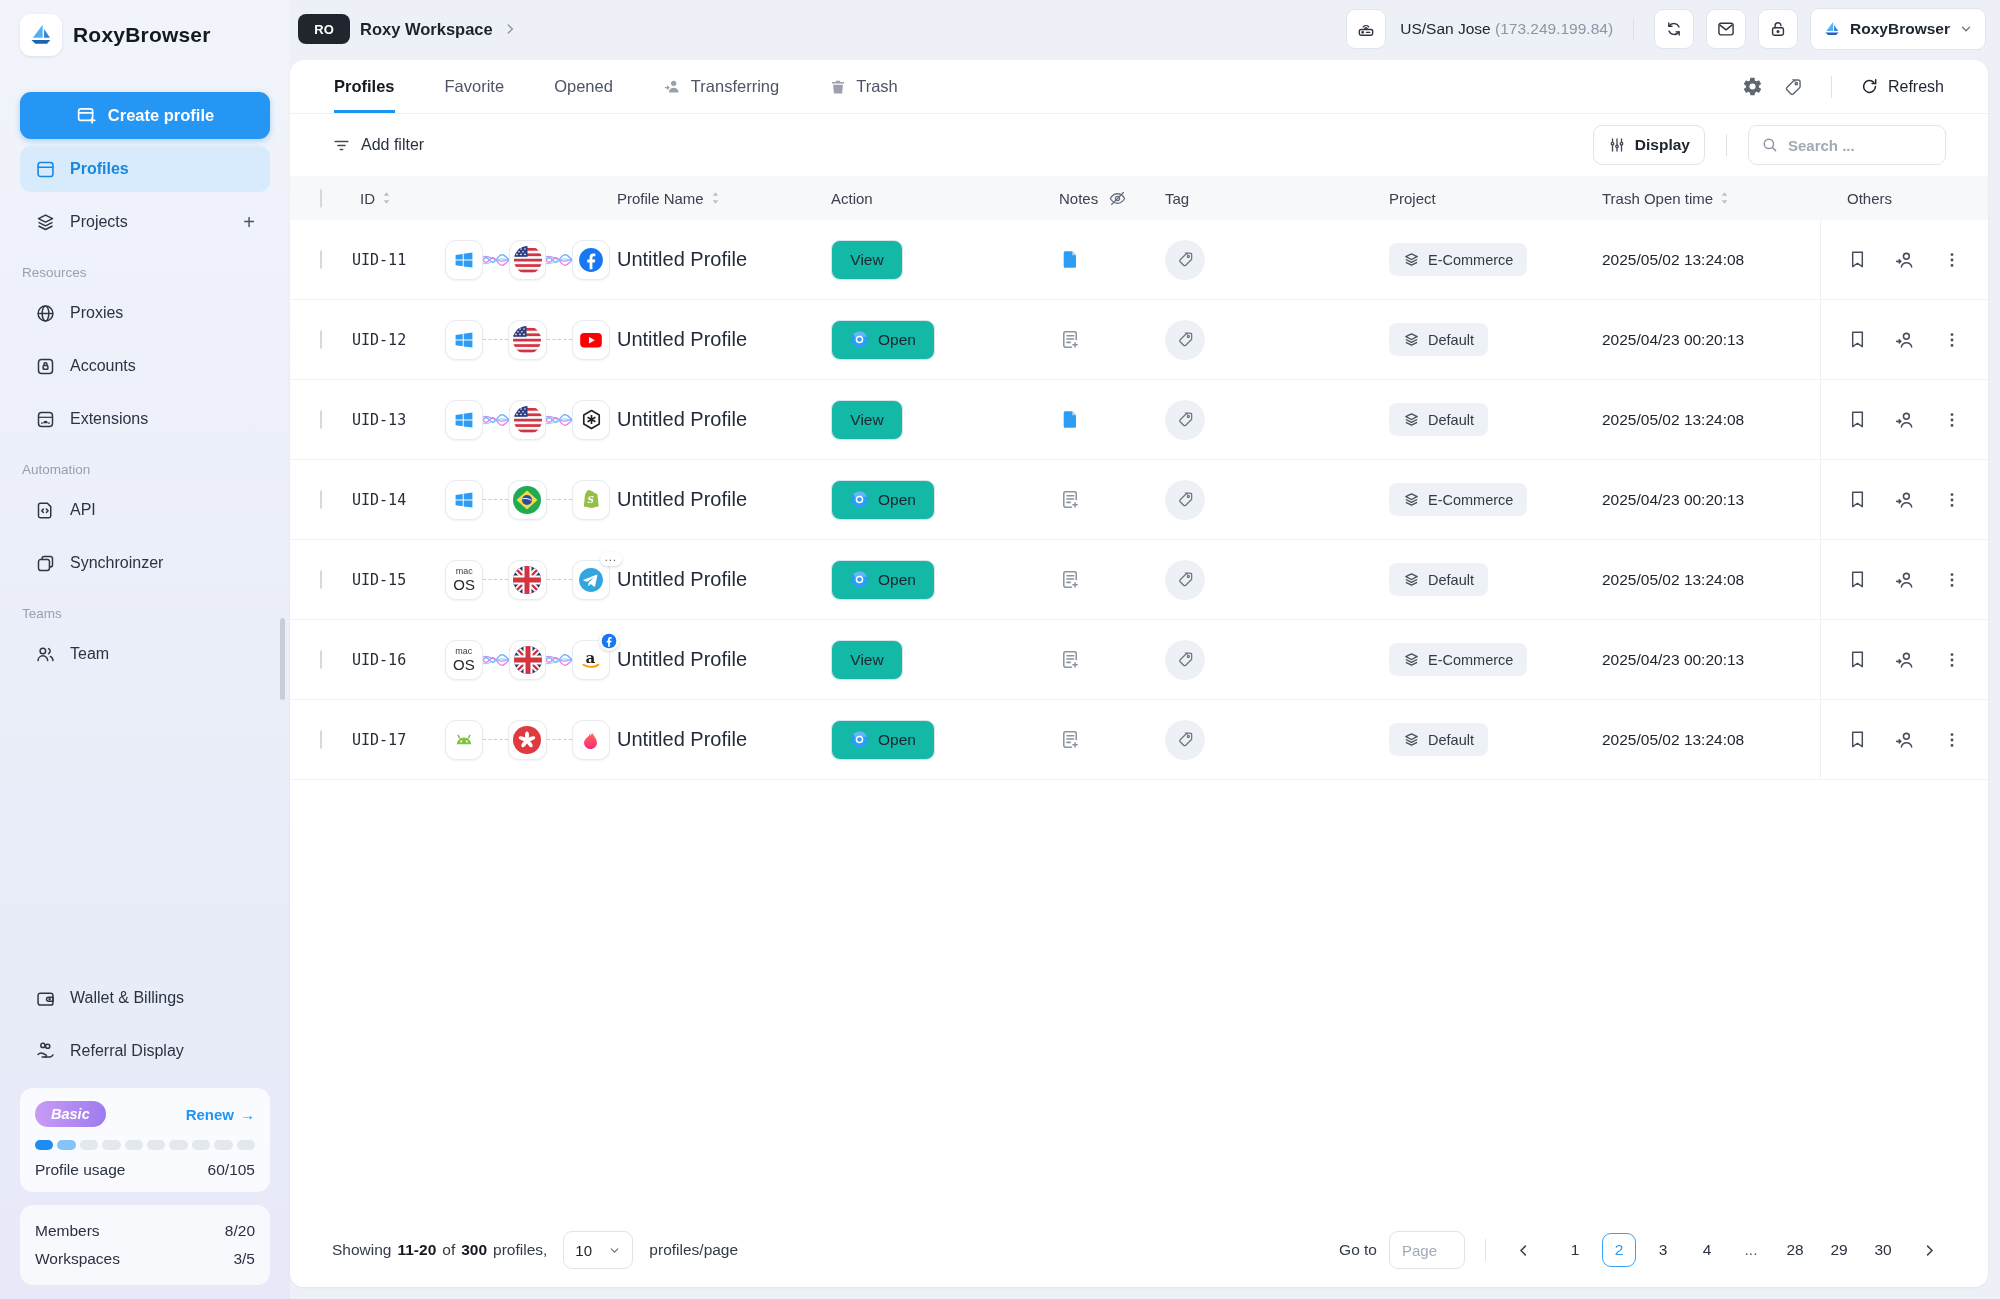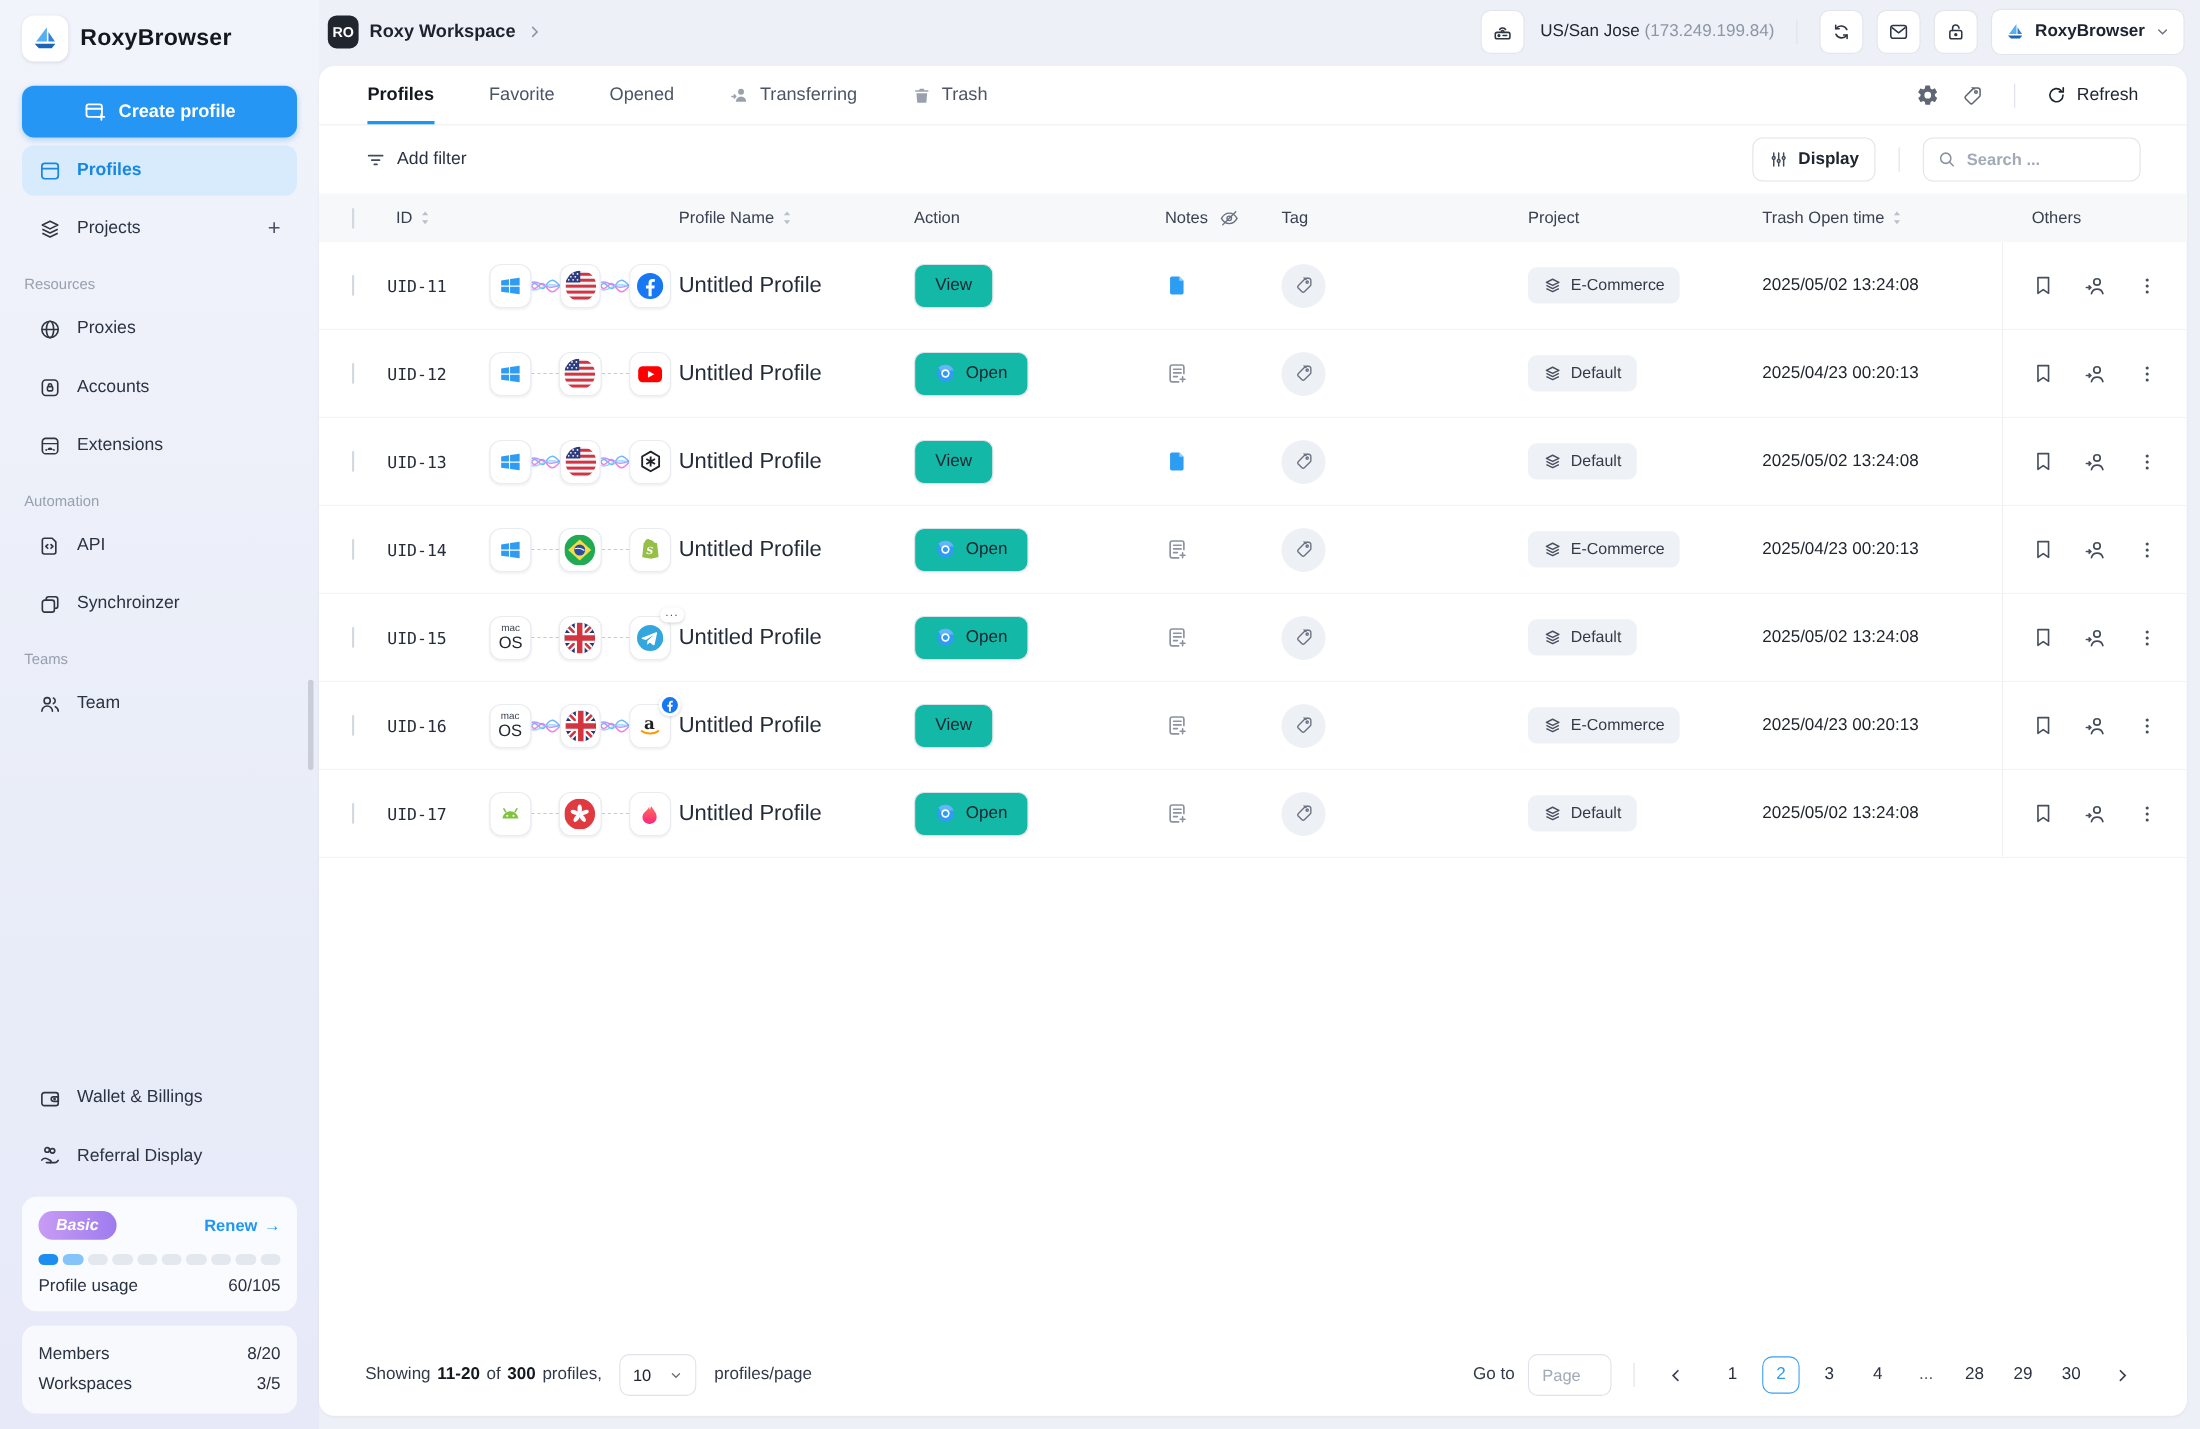--- a/index.html
+++ b/index.html
@@ -13,21 +13,21 @@
   
   .sidebar {
     width:290px; height:100%; padding:0 20px;
     background:linear-gradient(180deg,#f2f4fb 0%,#e9edf8 60%,#e7e9f8 100%);
     display:flex; flex-direction:column; position:relative; flex-shrink:0;
   }
   .logo-row { display:flex; align-items:center; gap:11px; margin-top:14px; }
   .logo-box { width:42px; height:42px; border-radius:11px; background:#fff;
     box-shadow:0 1px 3px rgba(25,39,70,.10); display:flex; align-items:center; justify-content:center; }
   .brand { font-size:21px; font-weight:700; color:#14181f; letter-spacing:.2px; }
-  .create-btn { margin-top:22px; height:47px; border-radius:11px; background:#2596f3;
+  .create-btn { margin-top:36px; height:47px; border-radius:11px; background:#2596f3;
     color:#fff; font-size:16.5px; font-weight:600; display:flex; align-items:center;
     justify-content:center; gap:11px; box-shadow:0 2px 6px rgba(37,150,243,.35); cursor:pointer; }
   .nav-item { height:46px; margin-top:7px; border-radius:11px; padding:0 15px;
     display:flex; align-items:center; gap:14px; font-size:16px; color:#2b3342; cursor:pointer; }
   .nav-item.active { background:#d7ebfc; color:#1787e2; font-weight:600; }
   .nav-item .plus { margin-left:auto; font-size:20px; color:#4a5160; font-weight:400; }
   .section-label { margin:20px 2px 3px 2px; font-size:13.5px; color:#98a0af; }
   .side-spacer { flex:1; }
   .plan-card { margin-top:14px; background:rgba(255,255,255,.78); border-radius:13px; padding:13px 15px; }
   .plan-top { display:flex; align-items:center; justify-content:space-between; }
@@ -40,21 +40,21 @@
   .usage-bar span.f2 { background:#85c4f8; }
   .plan-usage { display:flex; justify-content:space-between; font-size:15.5px; color:#2a3140; }
   .quota-card { margin:13px 0 14px; background:rgba(255,255,255,.72); border-radius:13px; padding:12px 15px; }
   .quota-row { display:flex; justify-content:space-between; font-size:15.5px; color:#2a3140; padding:5px 0; }
   .side-scrollbar { position:absolute; right:5px; top:618px; width:5px; height:82px; border-radius:3px; background:#c8cdd8; }
 
   
   .main { flex:1; display:flex; flex-direction:column; height:100%; }
   .topbar { height:58px; display:flex; align-items:center; padding:0 14px 0 8px; }
   .ws { display:flex; align-items:center; gap:10px; cursor:pointer; }
-  .ws-badge { width:28px; height:30px; border-radius:8px; background:#21252d; color:#fff;
+  .ws-badge { width:52px; height:30px; border-radius:8px; background:#21252d; color:#fff;
     font-size:13px; font-weight:700; display:flex; align-items:center; justify-content:center; }
   .ws-name { font-size:16.5px; font-weight:600; color:#1c222e; }
   .top-right { margin-left:auto; display:flex; align-items:center; gap:12px; }
   .icon-btn { width:40px; height:40px; border:1px solid #e1e5ec; border-radius:9px; background:#fff;
     display:flex; align-items:center; justify-content:center; cursor:pointer; }
   .loc-text { font-size:15.5px; color:#20262f; margin-left:2px; }
   .loc-ip { color:#8d96a5; }
   .vdiv { width:1px; height:22px; background:#dde1e8; margin:0 8px; }
   .account-pill { height:42px; border:1px solid #e1e5ec; border-radius:9px; background:#fff;
     display:flex; align-items:center; gap:9px; padding:0 12px; cursor:pointer; }

